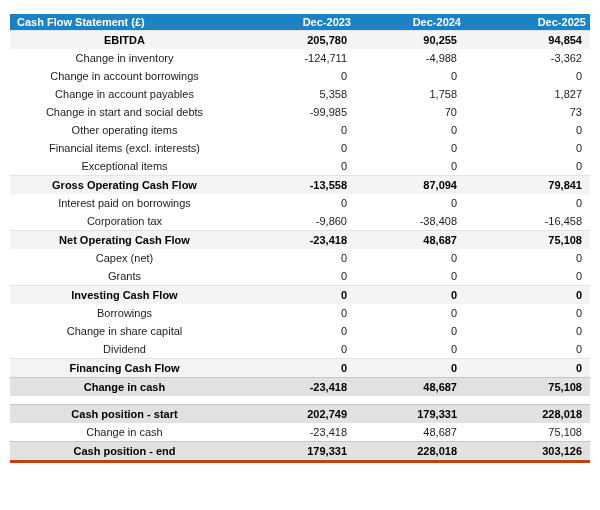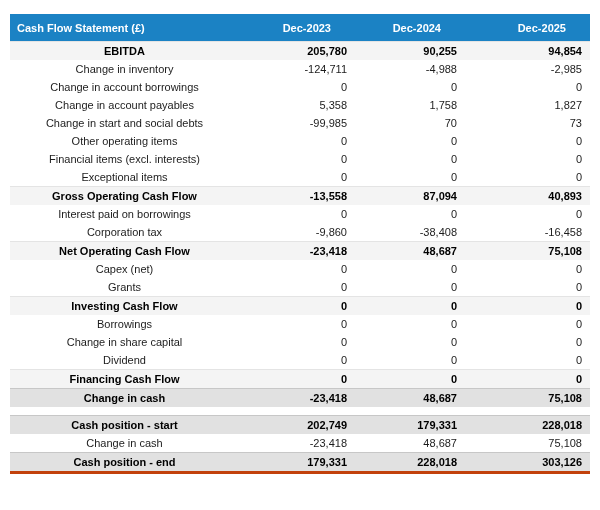--- a/index.html
+++ b/index.html
@@ -27,22 +27,22 @@
   }
   col.c-label { width: 230px; }
   col.c-v1 { width: 115px; }
   col.c-v2 { width: 110px; }
   col.c-v3 { width: 125px; }
 
   thead th {
     background: var(--header-bg, #1b82c4);
     color: var(--header-text, #ffffff);
     font-weight: 700;
-    height: 27px;
-    padding: 0 24px;
+    height: 16px;
+    padding: 0 4px;
     white-space: nowrap;
     overflow: hidden;
   }
   thead th.lbl { text-align: left; padding-left: 7px; }
   thead th.val { text-align: right; }
 
   tbody td {
     height: 18px;
     padding: 0 8px;
     white-space: nowrap;
@@ -97,21 +97,21 @@
         <tr class="subtotal">
           <td class="lbl">EBITDA</td>
           <td class="val">205,780</td>
           <td class="val">90,255</td>
           <td class="val">94,854</td>
         </tr>
         <tr class="normal">
           <td class="lbl">Change in inventory</td>
           <td class="val">-124,711</td>
           <td class="val">-4,988</td>
-          <td class="val">-2,985</td>
+          <td class="val">-3,362</td>
         </tr>
         <tr class="normal">
           <td class="lbl">Change in account borrowings</td>
           <td class="val">0</td>
           <td class="val">0</td>
           <td class="val">0</td>
         </tr>
         <tr class="normal">
           <td class="lbl">Change in account payables</td>
           <td class="val">5,358</td>
@@ -139,21 +139,21 @@
         <tr class="normal">
           <td class="lbl">Exceptional items</td>
           <td class="val">0</td>
           <td class="val">0</td>
           <td class="val">0</td>
         </tr>
         <tr class="subtotal">
           <td class="lbl">Gross Operating Cash Flow</td>
           <td class="val">-13,558</td>
           <td class="val">87,094</td>
-          <td class="val">40,893</td>
+          <td class="val">79,841</td>
         </tr>
         <tr class="normal">
           <td class="lbl">Interest paid on borrowings</td>
           <td class="val">0</td>
           <td class="val">0</td>
           <td class="val">0</td>
         </tr>
         <tr class="normal">
           <td class="lbl">Corporation tax</td>
           <td class="val">-9,860</td>

